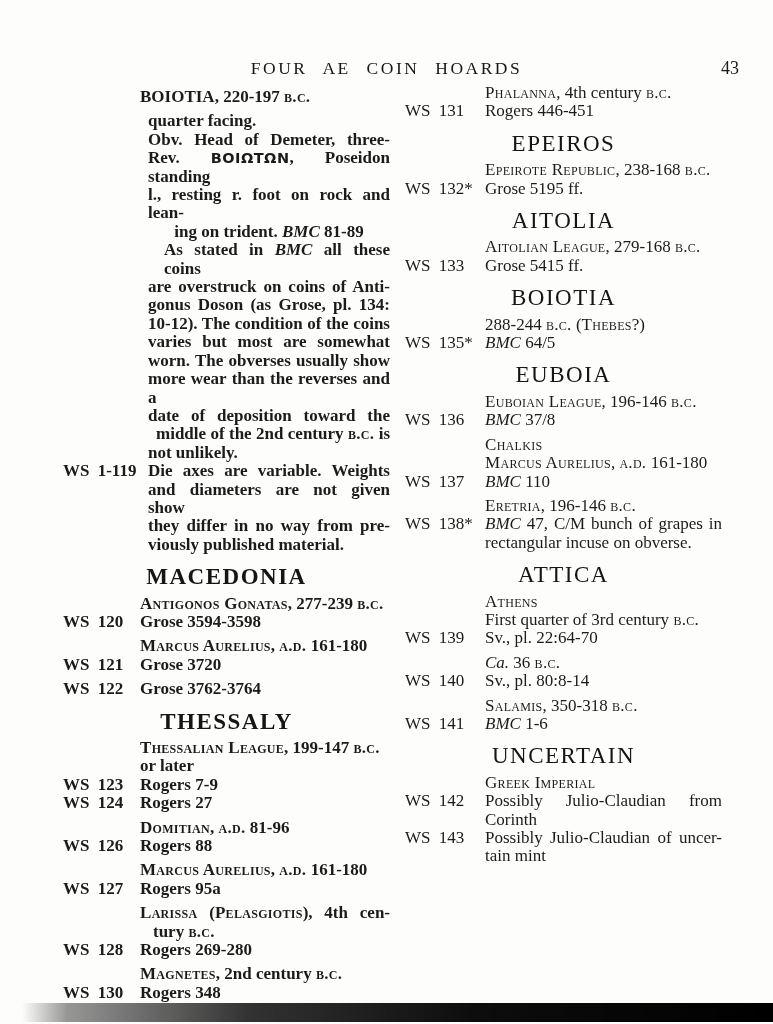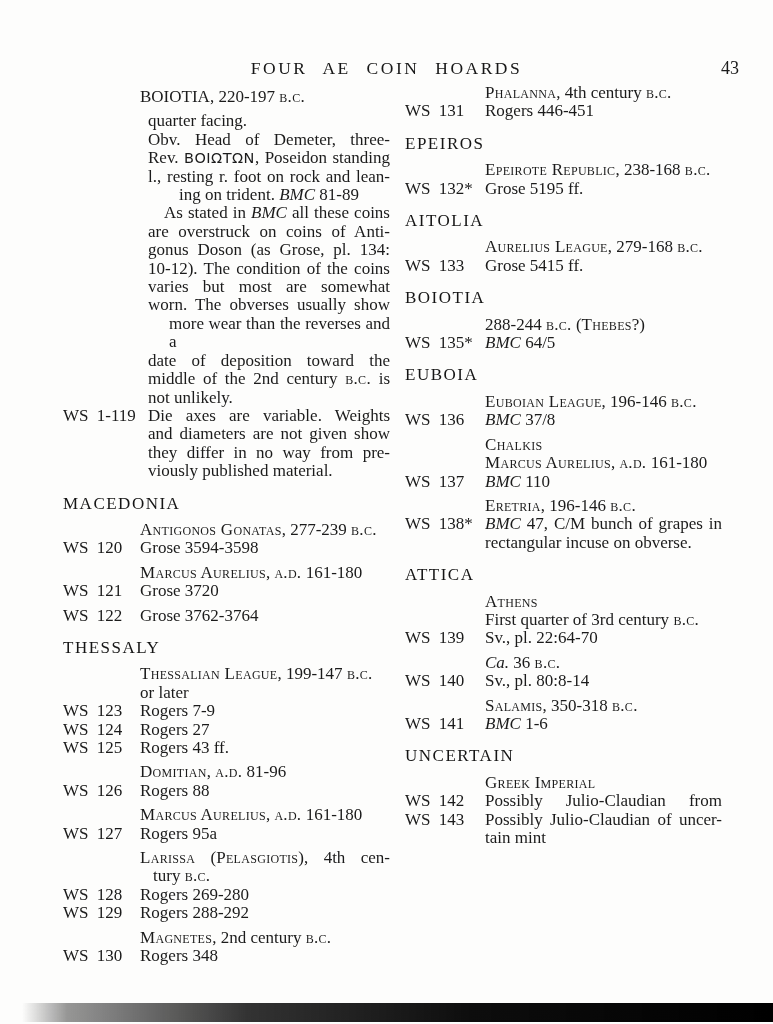--- a/index.html
+++ b/index.html
@@ -11,25 +11,25 @@
   .page{position:absolute;inset:0;background:#fdfdfc;}
   .header-title{
     position:absolute;top:58px;left:0;width:773px;text-align:center;
     font-size:17.5px;letter-spacing:2.5px;word-spacing:9px;color:#171717;
   }
   .page-num{position:absolute;top:58px;right:34px;font-size:18px;}
   .col{
     position:absolute;font-size:17px;line-height:18.4px;
     box-sizing:border-box;--g:77px;
   }
-  #col0{left:63px;top:88px;width:327px;padding-left:77px;--g:77px;}
+  #col0{left:63px;top:88px;width:327px;padding-left:77px;font-weight:bold;--g:77px;}
   #col1{left:405px;top:84px;width:317px;padding-left:80px;--g:80px;}
   .heading{
     margin:14px 0 8px calc(-1 * var(--g));
-    text-align:left;letter-spacing:1.5px;font-size:17px;color:#151515;
+    text-align:center;letter-spacing:1.5px;font-size:23px;color:#151515;
   }
   .item{margin-bottom:6px;}
   .row{position:relative;}
   .row.j{text-align:justify;text-align-last:justify;}
   .lbl{
     position:absolute;left:calc(-1 * var(--g));top:0;
     word-spacing:4px;white-space:nowrap;
   }
   .sc{font-variant:small-caps;letter-spacing:0.3px;}
   .it{font-style:italic;}
@@ -60,23 +60,23 @@
         <div class="row j" style="padding-left: 8px;"><span>Obv. Head of Demeter, three-</span></div>
         <div class="row j" style="padding-left: 8px;"><span>Rev. </span><span class="gr">ΒΟΙΩΤΩΝ</span><span>, Poseidon standing</span></div>
         <div class="row j" style="padding-left: 8px;"><span>l., resting r. foot on rock and lean-</span></div>
         <div class="row" style="padding-left: 8px; text-align: center;"><span>ing on trident. </span><span class="it">BMC</span><span> 81-89</span></div>
         <div class="row j" style="padding-left: 24px;"><span>As stated in </span><span class="it">BMC</span><span> all these coins</span></div>
         <div class="row j" style="padding-left: 8px;"><span>are overstruck on coins of Anti-</span></div>
         <div class="row j" style="padding-left: 8px;"><span>gonus Doson (as Grose, pl. 134:</span></div>
         <div class="row j" style="padding-left: 8px;"><span>10-12). The condition of the coins</span></div>
         <div class="row j" style="padding-left: 8px;"><span>varies but most are somewhat</span></div>
         <div class="row j" style="padding-left: 8px;"><span>worn. The obverses usually show</span></div>
-        <div class="row j" style="padding-left: 8px; margin-left: 21px;"><span>more wear than the reverses and a</span></div>
+        <div class="row j" style="padding-left: 8px;"><span>more wear than the reverses and a</span></div>
         <div class="row j" style="padding-left: 8px;"><span>date of deposition toward the</span></div>
-        <div class="row j" style="padding-left: 8px;"><span>middle of the 2nd century </span><span class="sc">b.c.</span><span> is</span></div>
+        <div class="row j" style="padding-left: 8px; margin-left: 8px;"><span>middle of the 2nd century </span><span class="sc">b.c.</span><span> is</span></div>
         <div class="row" style="padding-left: 8px;"><span>not unlikely.</span></div>
         <div class="row j" style="padding-left: 8px;"><span class="lbl">WS 1-119</span><span>Die axes are variable. Weights</span></div>
         <div class="row j" style="padding-left: 8px;"><span>and diameters are not given show</span></div>
         <div class="row j" style="padding-left: 8px;"><span>they differ in no way from pre-</span></div>
         <div class="row" style="padding-left: 8px;"><span>viously published material.</span></div>
       </div>
       <div class="heading">MACEDONIA</div>
       <div class="item">
         <div class="row"><span class="sc">Antigonos Gonatas</span><span>, 277-239 </span><span class="sc">b.c.</span></div>
         <div class="row"><span class="lbl">WS 120</span><span>Grose 3594-3598</span></div>
@@ -87,54 +87,52 @@
       </div>
       <div class="item">
         <div class="row"><span class="lbl">WS 122</span><span>Grose 3762-3764</span></div>
       </div>
       <div class="heading">THESSALY</div>
       <div class="item">
         <div class="row"><span class="sc">Thessalian League</span><span>, 199-147 </span><span class="sc">b.c.</span></div>
         <div class="row"><span>or later</span></div>
         <div class="row"><span class="lbl">WS 123</span><span>Rogers 7-9</span></div>
         <div class="row"><span class="lbl">WS 124</span><span>Rogers 27</span></div>
-        <div class="row"><span class="lbl">WS 125</span><span>Rogers 43 ff.</span></div>
       </div>
       <div class="item">
         <div class="row"><span class="sc">Domitian</span><span>, </span><span class="sc">a.d.</span><span> 81-96</span></div>
         <div class="row"><span class="lbl">WS 126</span><span>Rogers 88</span></div>
       </div>
       <div class="item">
         <div class="row"><span class="sc">Marcus Aurelius</span><span>, </span><span class="sc">a.d.</span><span> 161-180</span></div>
         <div class="row"><span class="lbl">WS 127</span><span>Rogers 95a</span></div>
       </div>
       <div class="item">
         <div class="row j"><span class="sc">Larissa</span><span> (</span><span class="sc">Pelasgiotis</span><span>), 4th cen-</span></div>
         <div class="row" style="padding-left: 13px;"><span>tury </span><span class="sc">b.c.</span></div>
         <div class="row"><span class="lbl">WS 128</span><span>Rogers 269-280</span></div>
-        <div class="row"><span class="lbl">WS 129</span><span>Rogers 288-292</span></div>
       </div>
       <div class="item">
         <div class="row"><span class="sc">Magnetes</span><span>, 2nd century </span><span class="sc">b.c.</span></div>
         <div class="row"><span class="lbl">WS 130</span><span>Rogers 348</span></div>
       </div>
     </div>
   <div class="col" id="col1">
       <div class="item">
         <div class="row"><span class="sc">Phalanna</span><span>, 4th century </span><span class="sc">b.c.</span></div>
         <div class="row"><span class="lbl">WS 131</span><span>Rogers 446-451</span></div>
       </div>
       <div class="heading">EPEIROS</div>
       <div class="item">
         <div class="row"><span class="sc">Epeirote Republic</span><span>, 238-168 </span><span class="sc">b.c.</span></div>
         <div class="row"><span class="lbl">WS 132*</span><span>Grose 5195 ff.</span></div>
       </div>
       <div class="heading">AITOLIA</div>
       <div class="item">
-        <div class="row"><span class="sc">Aurelius League</span><span>, 279-168 </span><span class="sc">b.c.</span></div>
+        <div class="row"><span class="sc">Aitolian League</span><span>, 279-168 </span><span class="sc">b.c.</span></div>
         <div class="row"><span class="lbl">WS 133</span><span>Grose 5415 ff.</span></div>
       </div>
       <div class="heading">BOIOTIA</div>
       <div class="item">
         <div class="row"><span>288-244 </span><span class="sc">b.c.</span><span> (</span><span class="sc">Thebes</span><span>?)</span></div>
         <div class="row"><span class="lbl">WS 135*</span><span class="it">BMC</span><span> 64/5</span></div>
       </div>
       <div class="heading">EUBOIA</div>
       <div class="item">
         <div class="row"><span class="sc">Euboian League</span><span>, 196-146 </span><span class="sc">b.c.</span></div>
@@ -161,18 +159,19 @@
         <div class="row"><span class="lbl">WS 140</span><span>Sv., pl. 80:8-14</span></div>
       </div>
       <div class="item">
         <div class="row"><span class="sc">Salamis</span><span>, 350-318 </span><span class="sc">b.c.</span></div>
         <div class="row"><span class="lbl">WS 141</span><span class="it">BMC</span><span> 1-6</span></div>
       </div>
       <div class="heading">UNCERTAIN</div>
       <div class="item">
         <div class="row"><span class="sc">Greek Imperial</span></div>
         <div class="row j"><span class="lbl">WS 142</span><span>Possibly Julio-Claudian from</span></div>
+        <div class="row"><span>Corinth</span></div>
         <div class="row j"><span class="lbl">WS 143</span><span>Possibly Julio-Claudian of uncer-</span></div>
         <div class="row"><span>tain mint</span></div>
       </div>
     </div>
   <div class="scan-shadow"></div>
 </div>
 
 </body></html>

